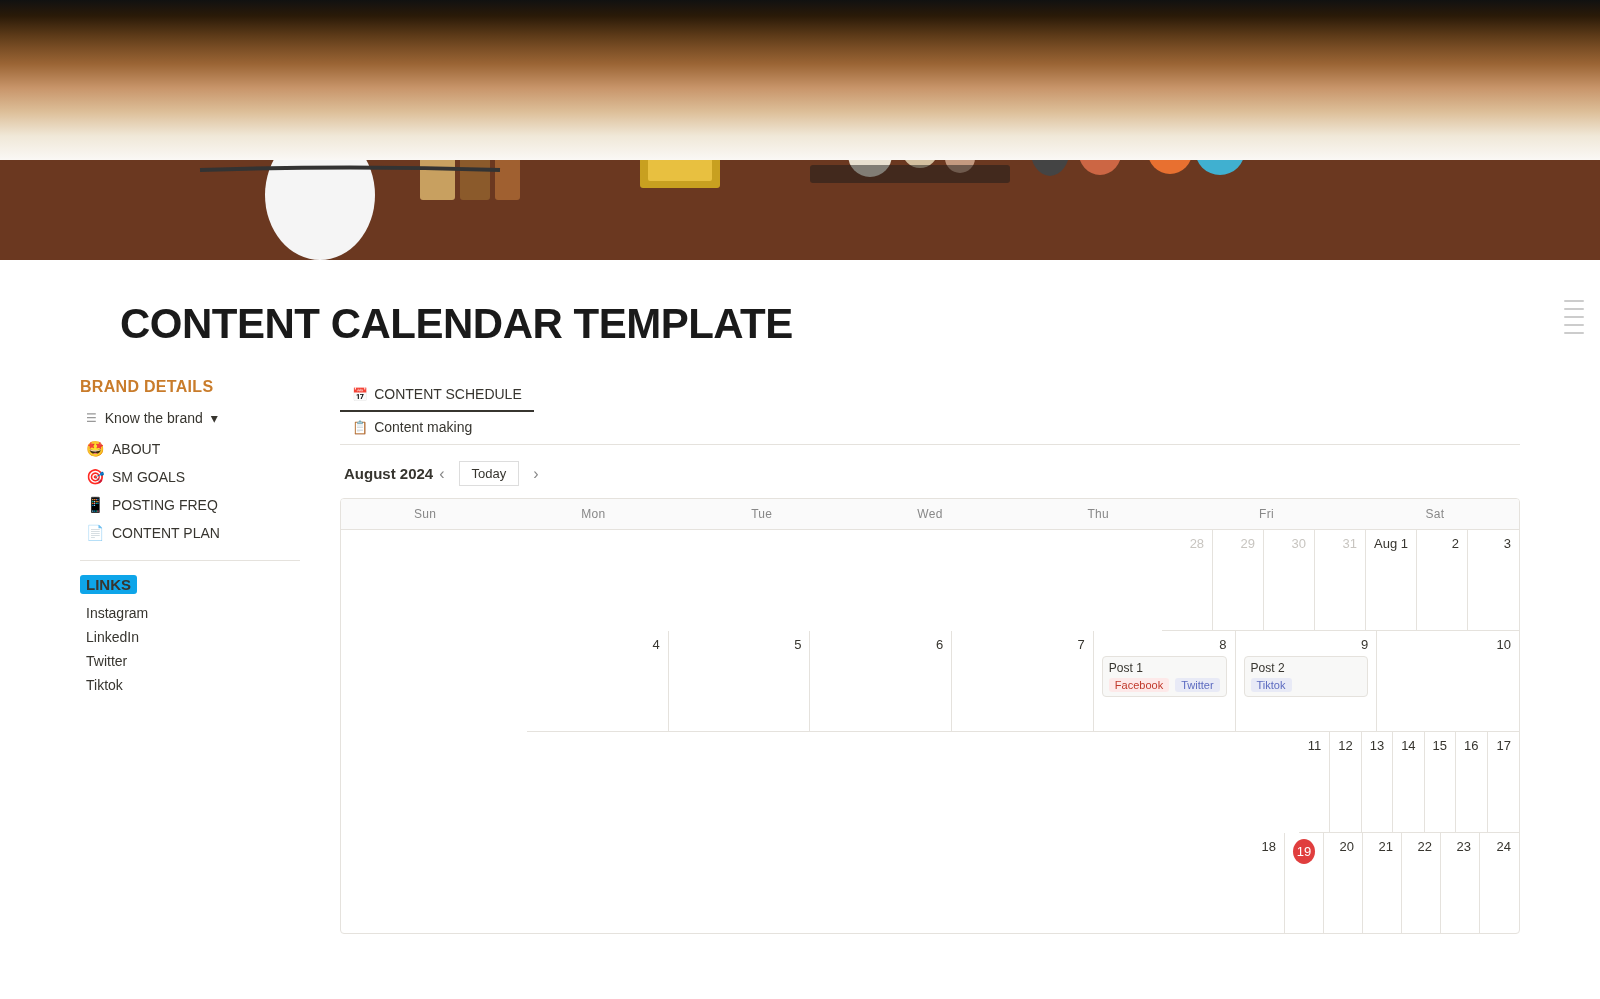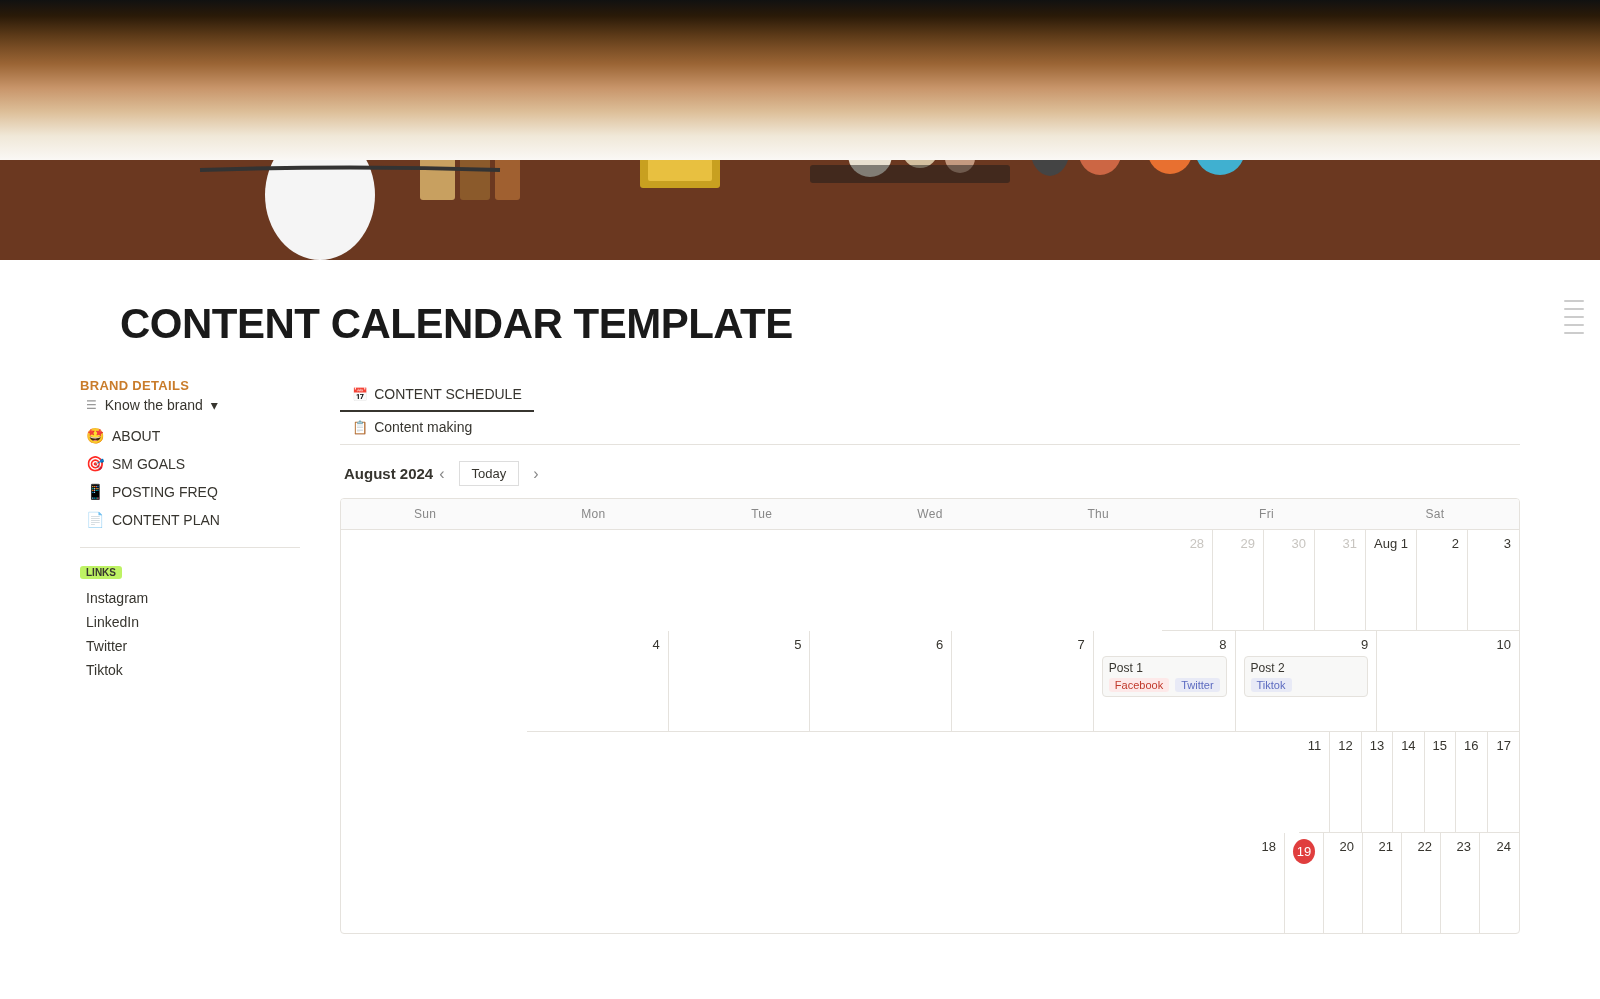--- a/index.html
+++ b/index.html
@@ -53,23 +53,24 @@
       flex: 1;
     }
 
     
     .sidebar {
       width: 220px;
       flex-shrink: 0;
       padding-top: 10px;
     }
     .sidebar-section-title {
-      font-size: 13px;
+      font-size: 16px;
       font-weight: 700;
       color: #c97c2b;
+      margin-bottom: 10px;
       letter-spacing: 0.3px;
     }
     .sidebar-item {
       display: flex;
       align-items: center;
       gap: 8px;
       padding: 4px 6px;
       border-radius: 4px;
       cursor: pointer;
       font-size: 14px;
@@ -90,25 +91,25 @@
       border-radius: 4px;
     }
     .know-brand-item .kb-icon { color: #999; font-size: 12px; }
 
     .sidebar-divider {
       height: 1px;
       background: #e5e2dd;
       margin: 14px 0;
     }
     .links-section-title {
-      font-size: 10px;
+      font-size: 15px;
       font-weight: 700;
       color: #37352f;
       margin-bottom: 8px;
-      background: #bef264;
+      background: #0ea5e9;
       display: inline-block;
       padding: 1px 6px;
       border-radius: 3px;
     }
     .link-item {
       display: block;
       padding: 3px 6px;
       font-size: 14px;
       color: #37352f;
       cursor: pointer;

